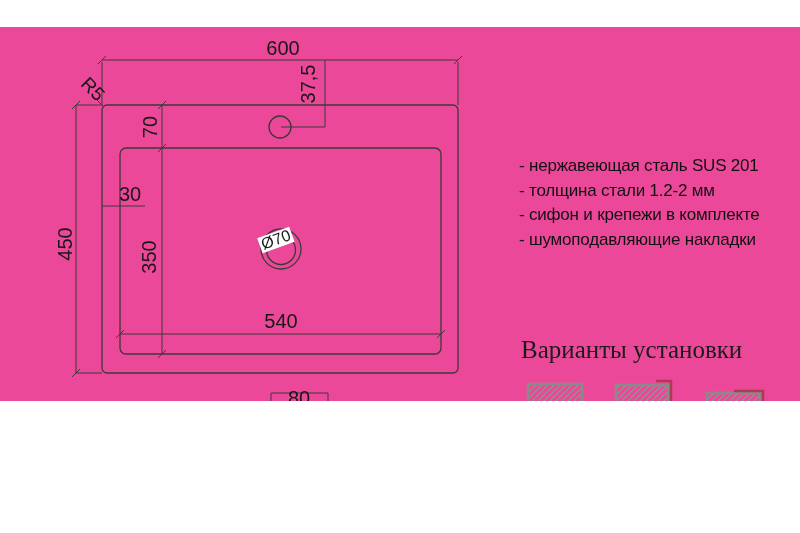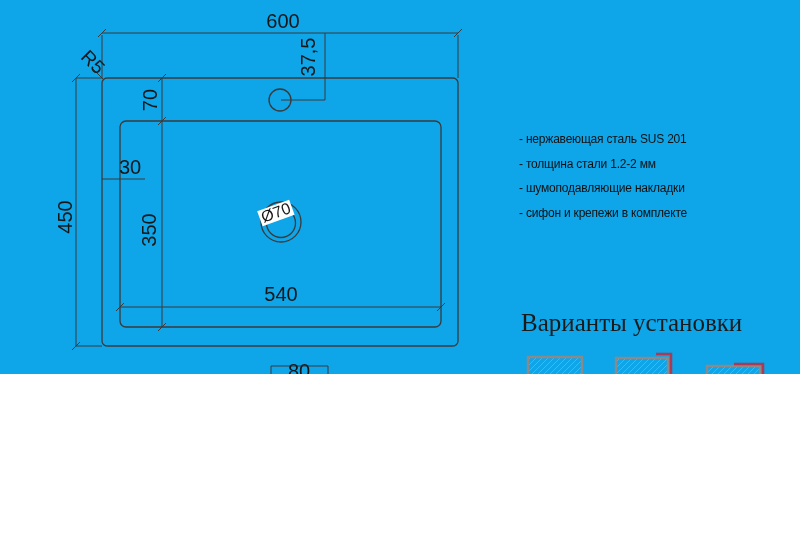--- a/index.html
+++ b/index.html
@@ -1,18 +1,18 @@
 <!DOCTYPE html>
 <html><head>
 <meta charset="utf-8">
 <style>
   html,body{margin:0;padding:0;background:#fff;}
   .stage{
-    position:relative;width:800px;height:374px;background:#0ea5e9;overflow:hidden;
-    font-family:"Liberation Sans",sans-serif;color:#1a1a1a;
+    position:relative;width:800px;height:374px;background:#ec4899;overflow:hidden;
+    font-family:"Liberation Sans",sans-serif;color:#1a1a1a;margin-top:27px;
   }
   svg.drawing{position:absolute;left:0;top:0;}
   .lbl{
     position:absolute;transform:translate(-50%,-50%);
     font-size:20px;line-height:1;color:#171717;white-space:nowrap;
     font-family:"Liberation Sans",sans-serif;
   }
   .rot{transform:translate(-50%,-50%) rotate(-90deg);}
   .lbl-600{left:283px;top:21px;}
   .lbl-450{left:65px;top:217px;}
@@ -24,21 +24,21 @@
   .lbl-r5{left:93px;top:62px;transform:translate(-50%,-50%) rotate(45deg);font-size:19px;}
   .lbl-d70{
     left:276px;top:213px;transform:translate(-50%,-50%) rotate(-20deg);
     font-size:16px;background:#fff;padding:0 2px;
   }
   .lbl-80{left:299px;top:371px;}
   .lbl-170{left:193px;top:443px;}
   .lbl-2{left:39px;top:391px;font-size:19px;}
   .specs{
     position:absolute;left:519px;top:127px;
-    font-size:12px;line-height:24.5px;letter-spacing:-0.2px;color:#111;
+    font-size:17px;line-height:24.5px;letter-spacing:-0.2px;color:#111;
   }
   .specs div{white-space:nowrap;}
   .install-title{
     position:absolute;left:521px;top:309px;
     font-family:"Liberation Serif",serif;font-size:25px;color:#1b1b1b;white-space:nowrap;
   }
 </style>
 </head>
 <body>
 
@@ -128,19 +128,19 @@
   <div class="lbl rot lbl-375">37,5</div>
   <div class="lbl lbl-r5">R5</div>
   <div class="lbl lbl-d70">Ø70</div>
   <div class="lbl lbl-80">80</div>
   <div class="lbl rot lbl-170">170</div>
   <div class="lbl rot lbl-2">2</div>
 
   <div class="specs">
     <div>- нержавеющая сталь SUS 201</div>
     <div>- толщина стали 1.2-2 мм</div>
+    <div>- сифон и крепежи в комплекте</div>
     <div>- шумоподавляющие накладки</div>
-    <div>- сифон и крепежи в комплекте</div>
   </div>
 
   <div class="install-title">Варианты установки</div>
 
 </div>
 
 </body></html>

